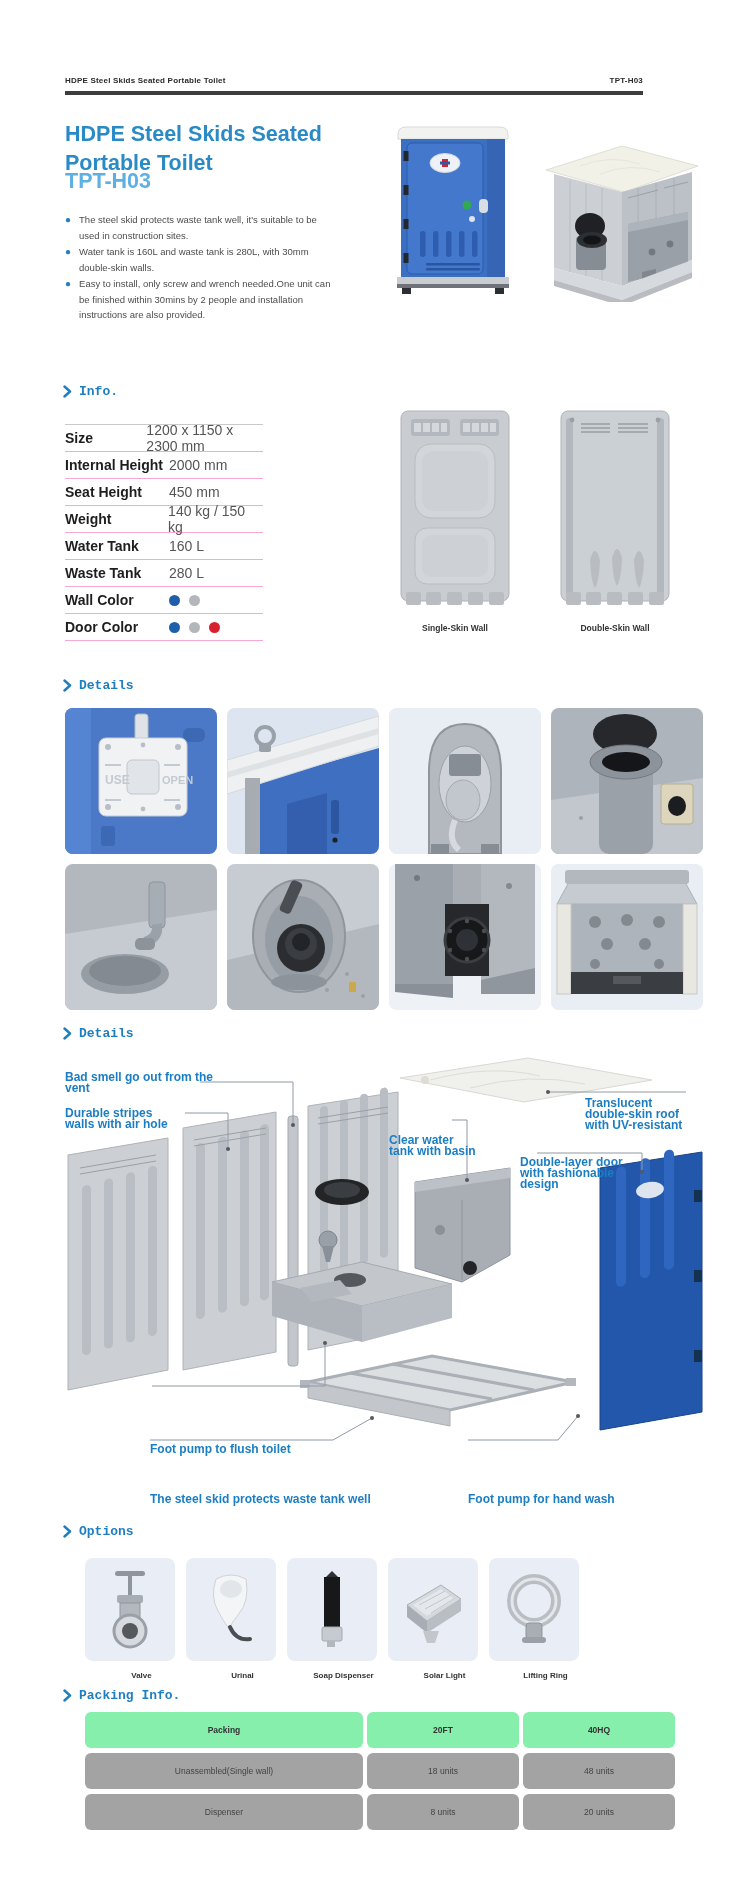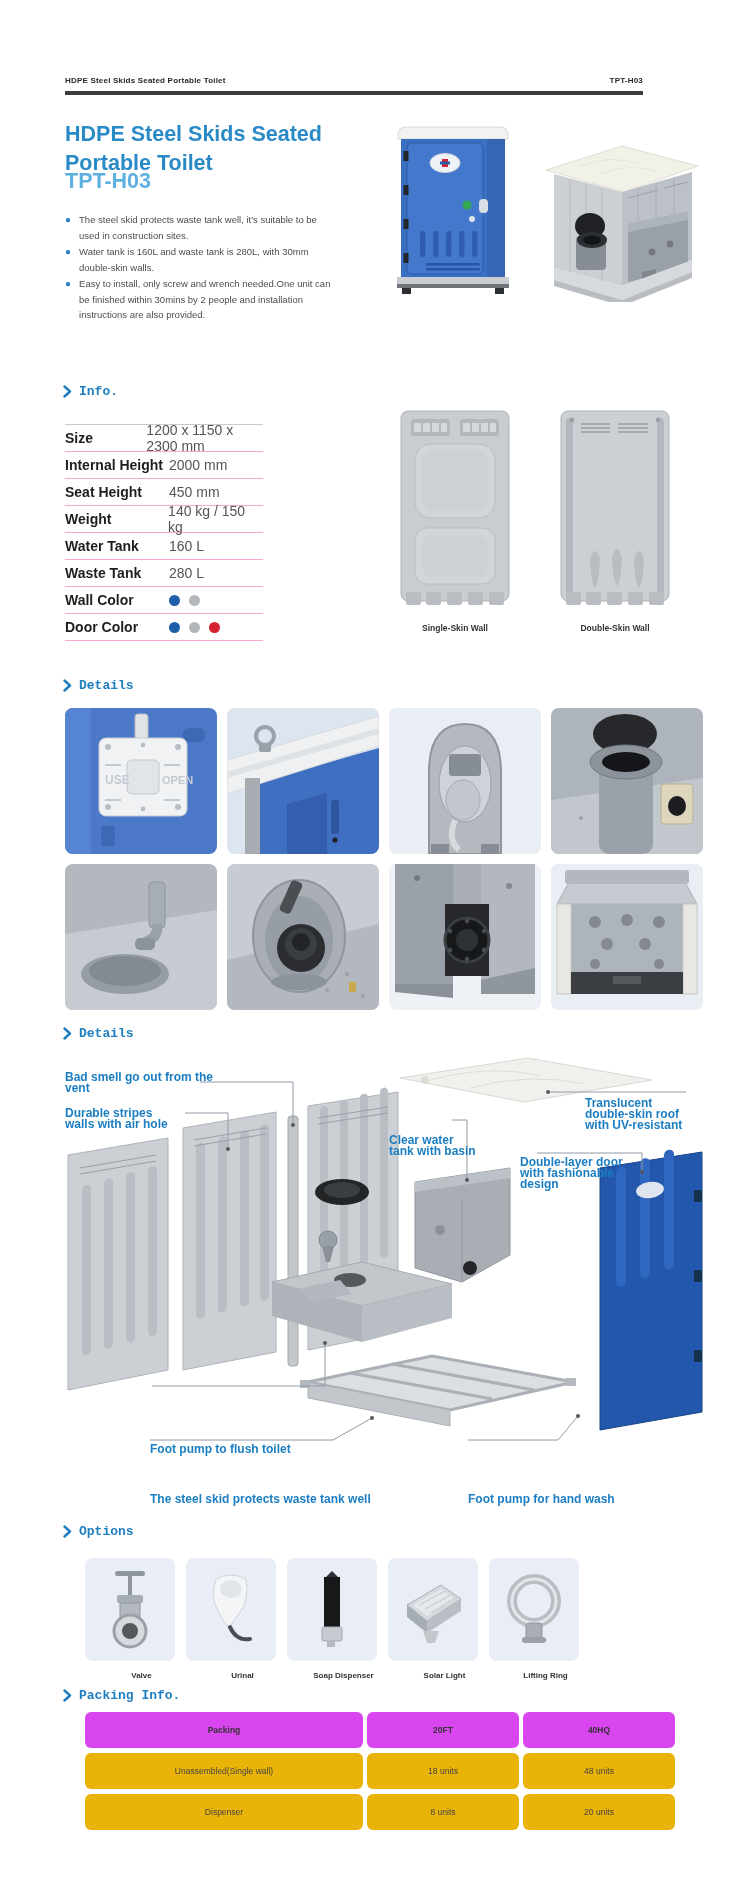--- a/index.html
+++ b/index.html
@@ -44,22 +44,22 @@
 
   
   .options-row{position:absolute;left:85px;top:1558px;display:flex;gap:11px;}
   .option{width:90px;display:flex;flex-direction:column;align-items:center;}
   .option-tile{width:90px;height:103px;border-radius:8px;background:#e9eef6;display:flex;align-items:center;justify-content:center;}
   .option-caption{margin-top:10px;font-size:8px;font-weight:bold;color:#333;white-space:nowrap;margin-left:23px;}
 
   
   .packing-table{position:absolute;left:85px;top:1712px;width:590px;}
   .pk-row{display:flex;gap:4px;margin-bottom:5px;}
-  .pk-cell{border-radius:6px;height:36px;display:flex;align-items:center;justify-content:center;font-size:8.5px;color:#444;background:#eab308;}
-  .pk-head .pk-cell{background:#d946ef;font-weight:bold;color:#333;}
+  .pk-cell{border-radius:6px;height:36px;display:flex;align-items:center;justify-content:center;font-size:8.5px;color:#444;background:#a3a3a3;}
+  .pk-head .pk-cell{background:#86efac;font-weight:bold;color:#333;}
   .pk-c1{width:278px;}.pk-c2{width:152px;}.pk-c3{width:152px;}
 </style>
 </head>
 <body>
 
 <div class="page">
 
   <div class="doc-header">
     <span>HDPE Steel Skids Seated Portable Toilet</span>
     <span>TPT-H03</span>

